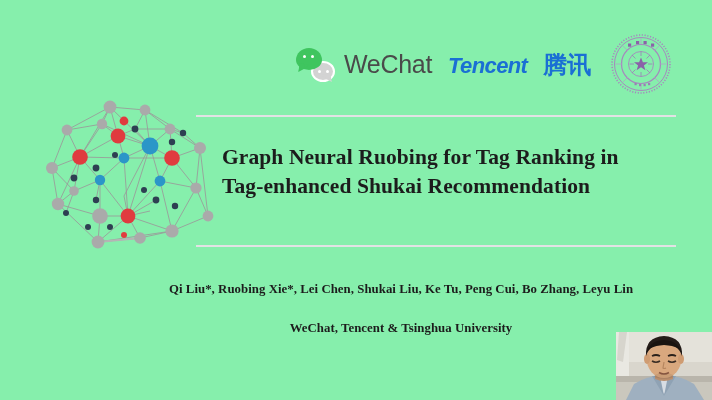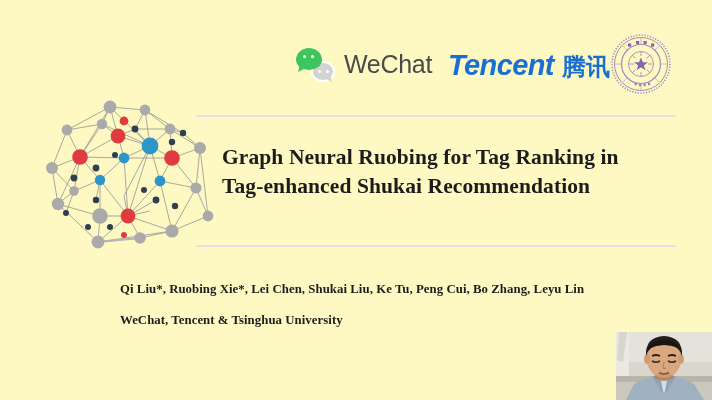--- a/index.html
+++ b/index.html
@@ -4,21 +4,21 @@
 <style>
   html, body {
     margin: 0;
     padding: 0;
     background: #ffffff;
   }
   #slide {
     position: relative;
     width: 712px;
     height: 400px;
-    background: #fef9c3;
+    background: #86efac;
     overflow: hidden;
     font-family: "Liberation Serif", serif;
   }
 
   
   #logo-row {
     position: absolute;
     left: 296px;
     top: 32px;
     width: 376px;
@@ -122,32 +122,32 @@
   
   .tencent-logo {
     position: absolute;
     left: 152px;
     top: 17px;
     height: 32px;
     white-space: nowrap;
   }
   .tencent-word {
     font-family: "Liberation Sans", sans-serif;
-    font-size: 29px;
+    font-size: 22px;
     font-weight: bold;
     font-style: italic;
     color: #1a6fd4;
     letter-spacing: -0.6px;
   }
   .tencent-cn {
     font-family: "Liberation Sans", sans-serif;
     font-size: 24px;
     font-weight: bold;
     color: #1a6fd4;
-    margin-left: 8px;
+    margin-left: 16px;
   }
 
   
   .tsinghua-seal {
     position: absolute;
     left: 314px;
     top: 0px;
     width: 62px;
     height: 64px;
   }
@@ -188,37 +188,37 @@
     letter-spacing: 0.1px;
     white-space: nowrap;
   }
 
   
   #authors-block {
     position: absolute;
     left: 120px;
     top: 282px;
     width: 562px;
-    text-align: left;
+    text-align: center;
   }
   .authors-line {
     font-family: "Liberation Serif", serif;
     font-weight: bold;
     font-size: 12.8px;
     color: #1c1c1c;
     white-space: nowrap;
     letter-spacing: 0.05px;
   }
   .affiliation-line {
     font-family: "Liberation Serif", serif;
     font-weight: bold;
     font-size: 12.8px;
     color: #1c1c1c;
     white-space: nowrap;
-    margin-top: 16px;
+    margin-top: 24px;
     letter-spacing: 0.05px;
   }
 
   
   #webcam-overlay {
     position: absolute;
     left: 616px;
     top: 332px;
     width: 96px;
     height: 68px;

